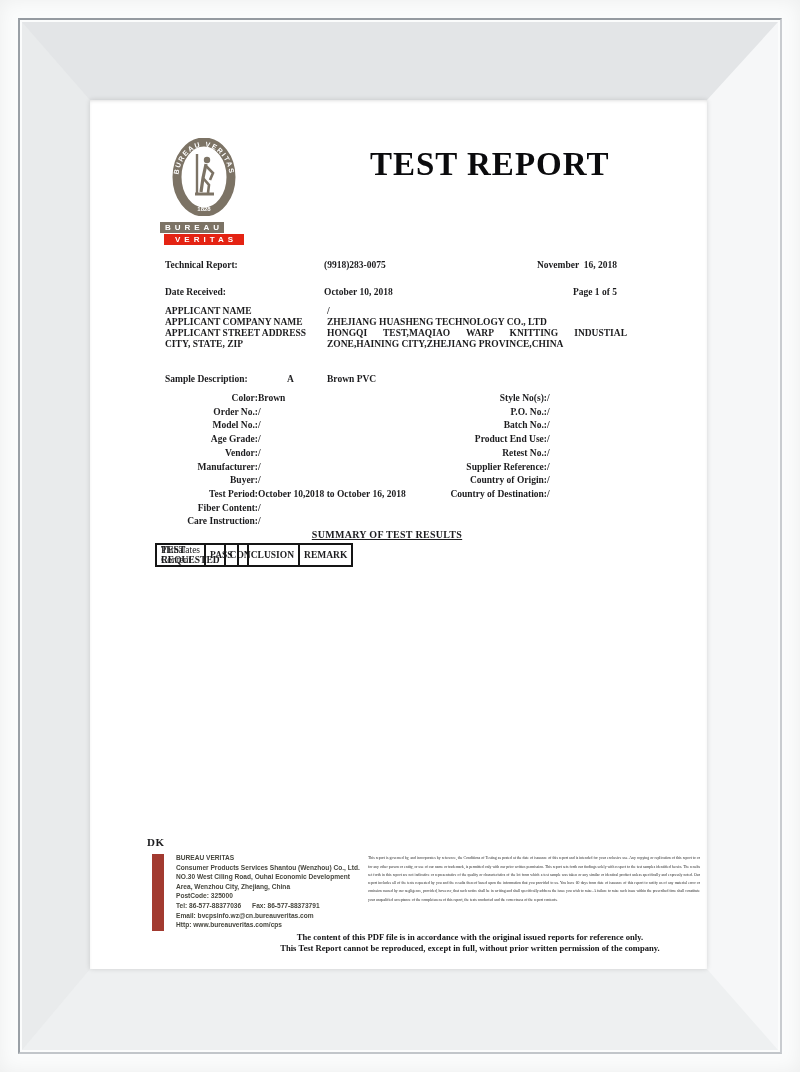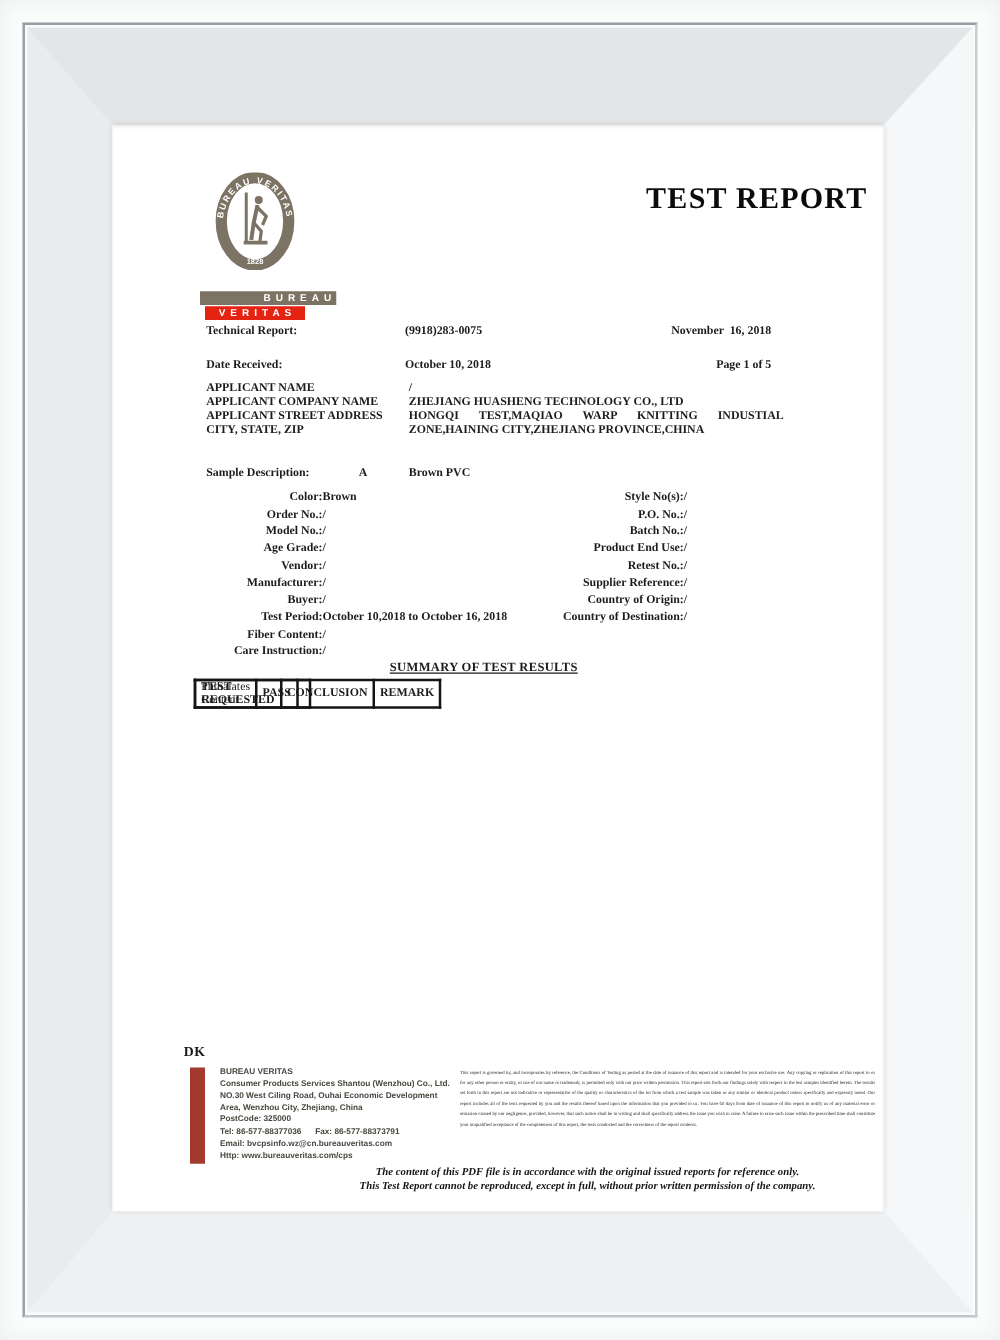--- a/index.html
+++ b/index.html
@@ -12,24 +12,24 @@
          box-shadow:0 0 5px rgba(0,0,0,.14), inset 0 2px 4px -2px rgba(0,0,0,.18);}
   .paper *{position:absolute;}
   .ws{white-space:pre;}
 
   
   .logo{left:70px;top:38px;width:88px;text-align:center;}
   .logo *{position:static;}
   .logo-bar{display:block;height:11px;line-height:11px;color:#fff;
             font-family:"Liberation Sans","DejaVu Sans",sans-serif;
             font-weight:bold;font-size:8px;letter-spacing:4px;text-indent:4px;}
-  .bar-bureau{width:109px;background:#7c7365;margin-top:12px;text-align:right;}
+  .bar-bureau{width:64px;background:#7c7365;margin-top:2px;}
   .bar-veritas{width:80px;background:#e42313;margin:1px auto 0 auto;}
 
-  .title{left:280px;top:46px;width:324px;text-align:right;font-size:24px;font-weight:bold;
+  .title{left:280px;top:46px;width:324px;text-align:left;font-size:33px;font-weight:bold;
          letter-spacing:1px;color:#0b0b0d;}
 
   .hdr-label{left:75px;font-size:9.5px;font-weight:bold;}
   .hdr-value{left:187px;font-size:9.5px;font-weight:bold;padding-left:47px;}
   .hdr-right{left:367px;width:160px;text-align:right;font-size:9.5px;font-weight:bold;}
   .r1{top:160px;} .r2{top:187px;}
 
   .app-row{display:flex;left:75px;width:462px;font-size:9.5px;font-weight:bold;line-height:11px;}
   .app-label{position:static;width:162px;flex:none;}
   .app-value{position:static;width:300px;}
@@ -62,21 +62,21 @@
   .office-bar{left:62px;top:754px;width:12px;height:77px;background:#a23a30;}
   .office{left:86px;top:753px;width:225px;font-family:"Liberation Sans","DejaVu Sans",sans-serif;
           font-size:6.6px;line-height:9.6px;color:#47473f;font-weight:bold;}
   .office div{position:static;white-space:pre;}
 
   .disclaimer-box{left:278px;top:754px;width:332px;height:78px;overflow:hidden;}
   .disclaimer{position:absolute;left:0;top:0;width:664px;transform:scale(.5);transform-origin:0 0;
           font-size:7.6px;line-height:16.6px;color:#2b2b2b;text-align:justify;font-weight:normal;}
 
   .footnotes{left:120px;top:832px;width:520px;text-align:center;font-size:8.6px;font-weight:bold;
-             line-height:11px;color:#141416;font-style:italic;}
+             line-height:11px;color:#141416;}
   .footnotes div{position:static;}
 </style>
 </head>
 <body>
 
 <div class="scene">
   <div class="frame-line"></div>
   <div class="bevel">
     <div class="paper">
 

